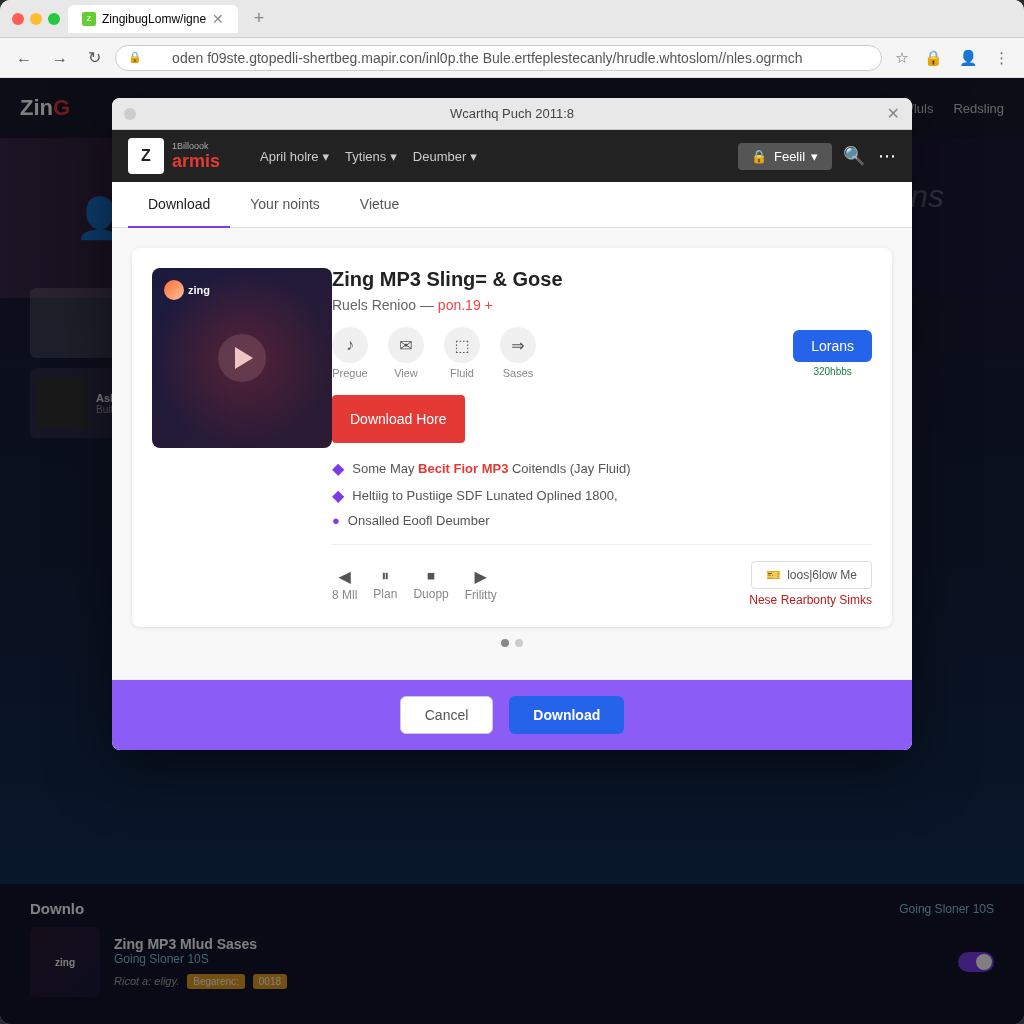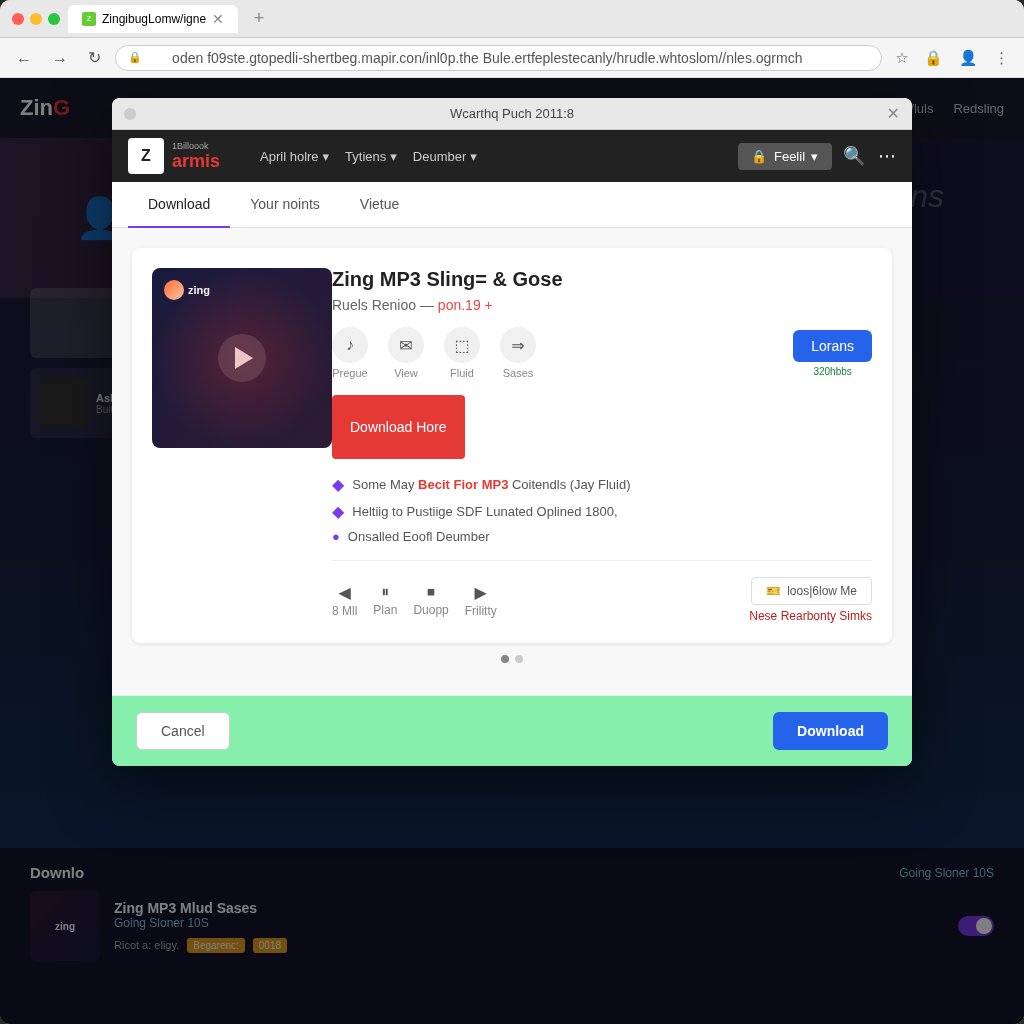--- a/index.html
+++ b/index.html
@@ -517,21 +517,21 @@
 
     .quality-text {
       font-size: 10px;
       color: #15803d;
     }
 
     .download-btn-inline {
       background: #e53935;
       color: white;
       border: none;
-      padding: 24px 18px;
+      padding: 16px 18px;
       border-radius: 4px;
       font-size: 14px;
       font-weight: 500;
       cursor: pointer;
       margin-bottom: 16px;
     }
 
     .info-list {
       display: flex;
       flex-direction: column;
@@ -611,24 +611,24 @@
       border-radius: 50%;
       background: #ccc;
     }
 
     .dot.active {
       background: #888;
     }
 
     
     .modal-footer {
-      background: #86efac;
+      background: #8b5cf6;
       padding: 16px 24px;
       display: flex;
-      justify-content: space-between;
+      justify-content: center;
       gap: 16px;
       border-top: 1px solid #eee;
     }
 
     .btn-cancel {
       background: white;
       border: 1px solid #ccc;
       padding: 10px 24px;
       border-radius: 6px;
       font-size: 14px;
@@ -645,21 +645,21 @@
       font-weight: 600;
       color: white;
       cursor: pointer;
     }
 
     .bottom-content {
       position: absolute;
       left: 0;
       right: 0;
       bottom: 0;
-      height: 176px;
+      height: 140px;
       background: rgba(20, 20, 40, 0.95);
       padding: 16px 30px;
     }
 
     .bottom-header {
       display: flex;
       align-items: center;
       justify-content: space-between;
       margin-bottom: 10px;
     }
@@ -715,20 +715,21 @@
 
     .bottom-card-meta {
       display: flex;
       gap: 8px;
       align-items: center;
     }
 
     .meta-small {
       color: #aaa;
       font-size: 11px;
+      font-style: italic;
     }
 
     .toggle-btn {
       width: 36px;
       height: 20px;
       background: #7c3aed;
       border-radius: 10px;
       position: relative;
       cursor: pointer;
     }

